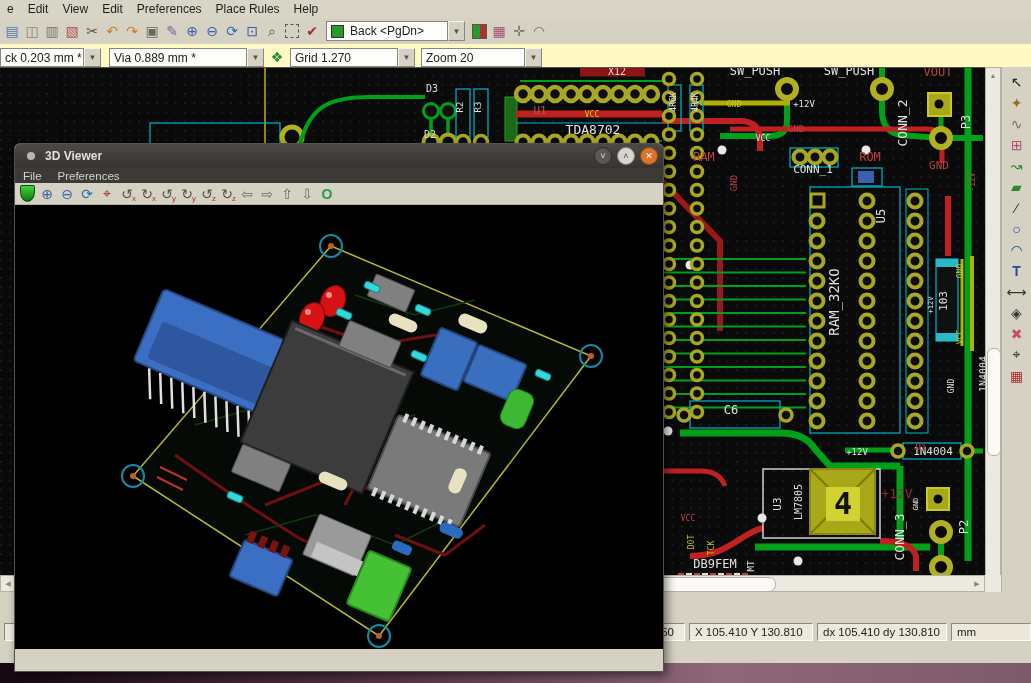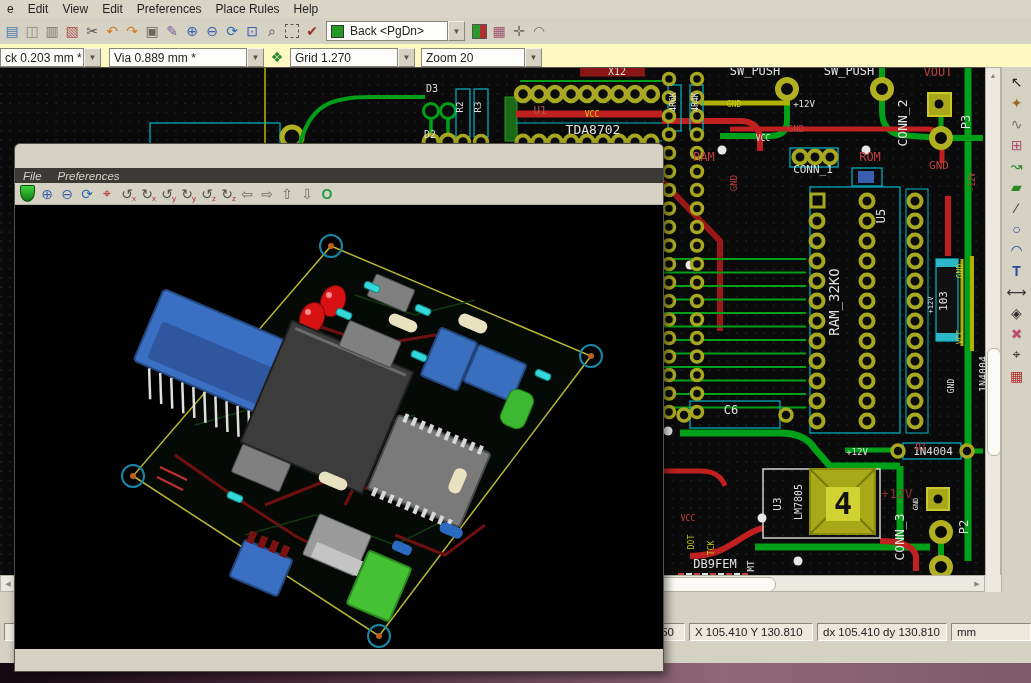--- a/index.html
+++ b/index.html
@@ -67,21 +67,21 @@
     display:flex;align-items:center;}
   .v3-appicon{width:8px;height:8px;border-radius:50%;background:#b8b5ae;margin:0 10px 0 12px;}
   .v3-title{font-size:12px;font-weight:bold;color:#e2dfd8;flex:1 1 auto;}
   .wbtn{width:16px;height:16px;border-radius:50%;margin-right:5px;display:flex;
     align-items:center;justify-content:center;font-size:9px;flex:0 0 auto;}
   .wbtn.min{background:#5a5852;color:#e8e5de;border:1px solid #2e2d2a;}
   .wbtn.max{background:#d8d5cc;color:#4a4840;border:1px solid #8a8780;}
   .wbtn.close{background:#d8742c;color:#fff;border:1px solid #8a4a18;}
   .v3-menubar{position:absolute;left:0;top:24px;width:100%;height:15px;background:#3b3a36;
     display:flex;align-items:center;font-size:11.5px;color:#d6d3cc;}
-  .v3-menubar .mitem{padding:0 8px;font-style:italic;}
+  .v3-menubar .mitem{padding:0 8px;}
   .v3-toolbar{position:absolute;left:0;top:39px;width:100%;height:22px;background:#d5d1c3;
     display:flex;align-items:center;padding-left:2px;box-sizing:border-box;border-bottom:1px solid #b5b1a4;}
   .v3-canvas{position:absolute;left:0;top:61px;width:648px;height:444px;background:#000;}
   .v3-statusbar{position:absolute;left:0;top:505px;width:100%;height:20px;background:#ebe7da;
     display:flex;align-items:center;overflow:hidden;}
   svg text{font-family:"DejaVu Sans Mono",monospace;}
 </style>
 </head>
 <body>
 
@@ -506,20 +506,27 @@
     <div class="statusbar">
       <span class="scell spacer"></span>
       <span class="scell" style="width:40px;">Z 50</span>
       <span class="scell" style="width:124px;">X 105.410  Y 130.810</span>
       <span class="scell" style="width:130px;">dx 105.410  dy 130.810</span>
       <span class="scell" style="width:80px;">mm</span>
     </div>
   </div>
 
   <div class="v3">
+    <div class="v3-titlebar">
+      <span class="v3-appicon"></span>
+      <span class="v3-title">3D Viewer</span>
+      <span class="wbtn min">˅</span>
+      <span class="wbtn max">˄</span>
+      <span class="wbtn close">✕</span>
+    </div>
     <div class="v3-menubar" id="v3-menubar">
         <span class="mitem">File</span>
         <span class="mitem">Preferences</span>
       </div>
     <div class="v3-toolbar" id="v3-toolbar">
         <span class="tbtn">
           <span class="icon-shield"></span>
         </span>
         <span class="tbtn">
           <span style="color: rgb(58, 95, 174);">⊕</span>

